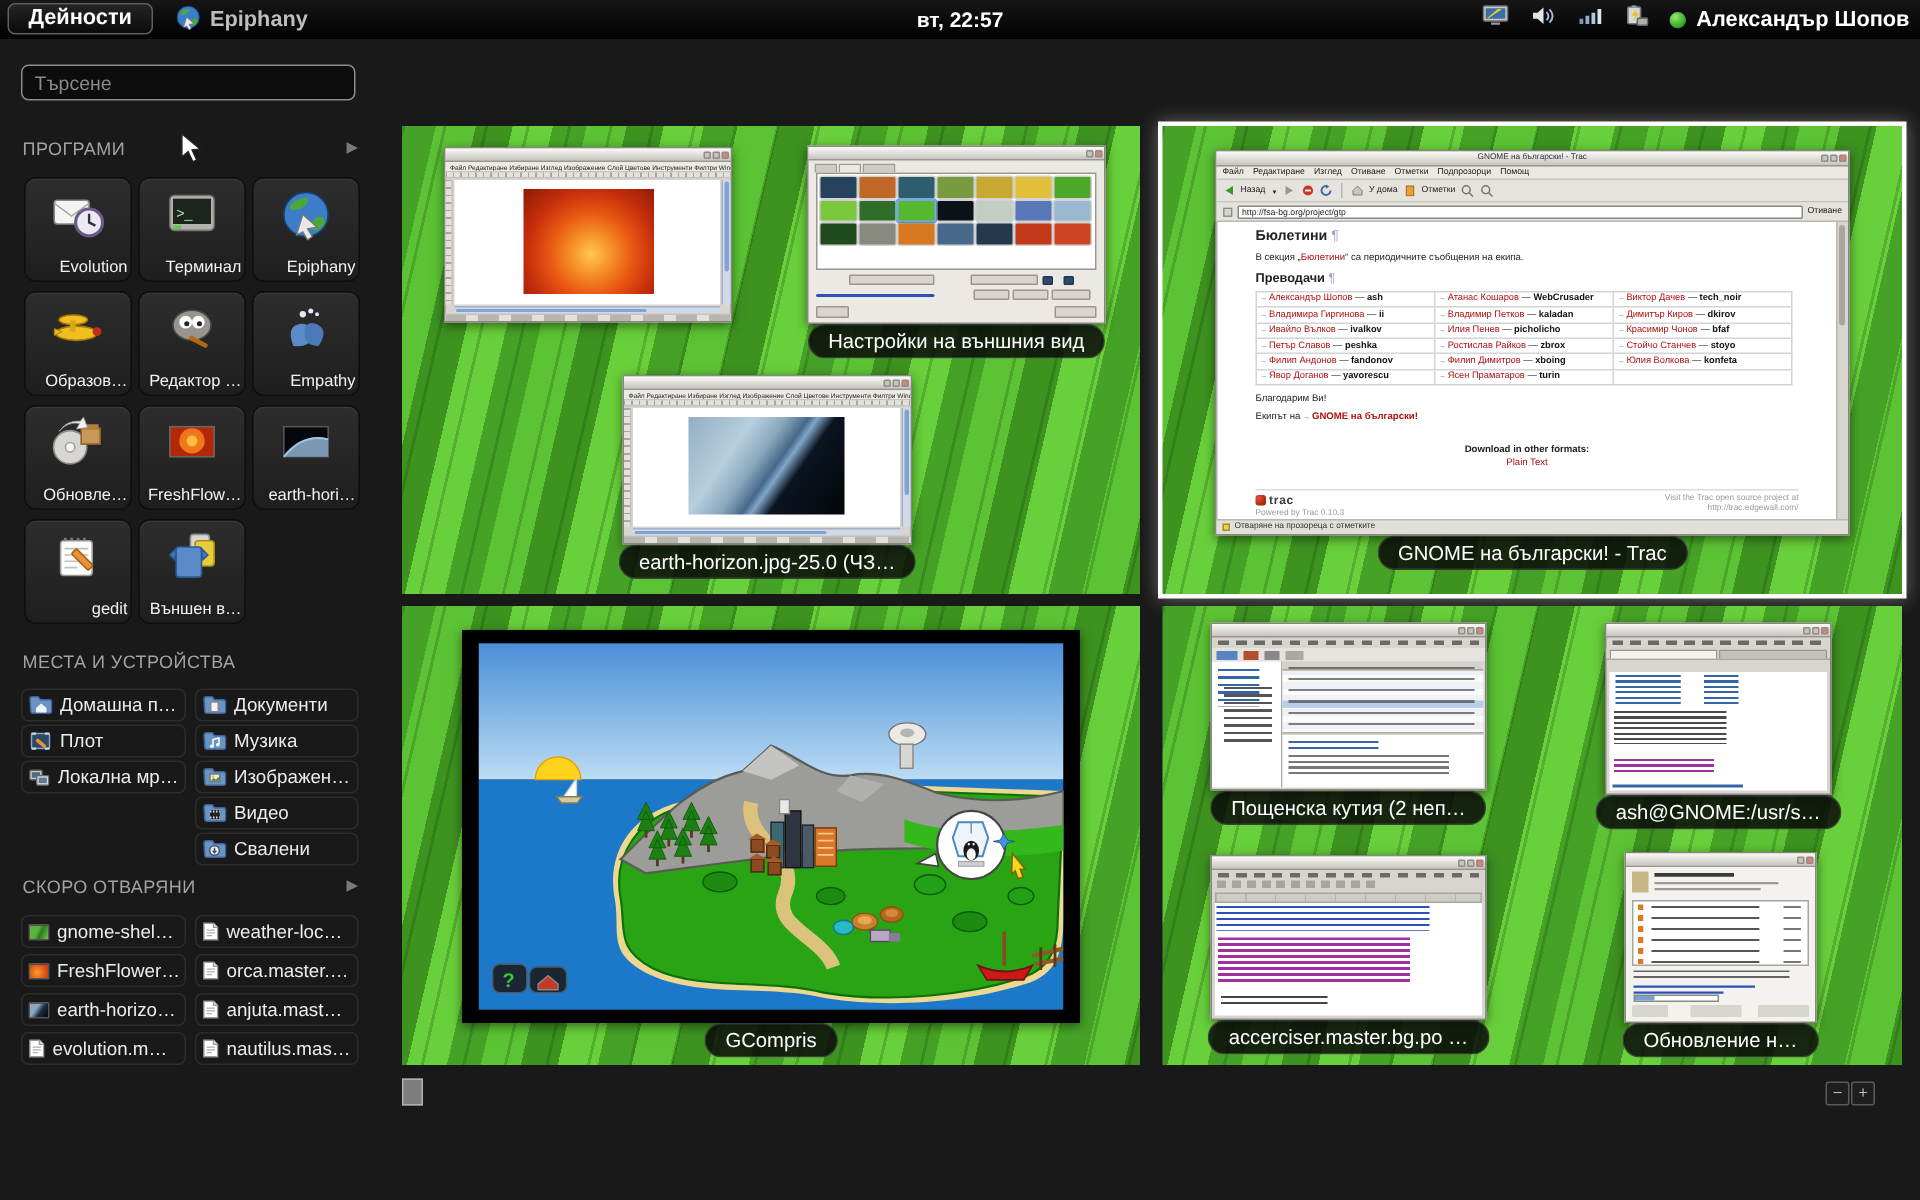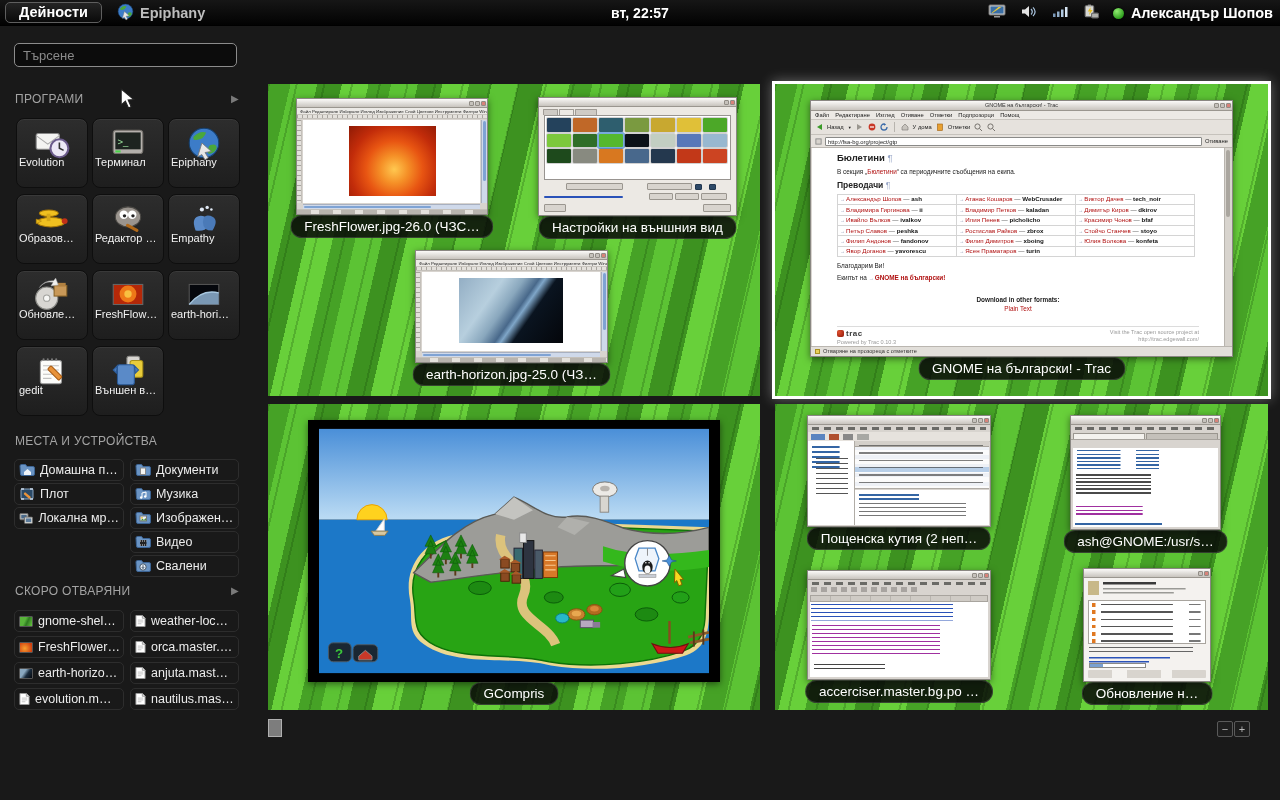--- a/index.html
+++ b/index.html
@@ -15,21 +15,21 @@
 #user{display:flex;align-items:center;gap:7px;color:#fff;font-size:14.5px;font-weight:bold}
 .dotg{width:11px;height:11px;border-radius:50%;background:radial-gradient(circle at 35% 30%,#90ec70,#2a9a1a 75%);box-shadow:0 0 2px #000}
 
 
 #search{position:absolute;left:14px;top:43px;width:223px;height:24px;background:#0c0c0c;border:1px solid #8c8c8c;border-radius:5px;color:#9a9a9a;font-size:13px;padding:0 8px;outline:none}
 #search::placeholder{color:#8a8a8a}
 .sechead{position:absolute;left:15px;color:#a3a3a3;font-size:12px;letter-spacing:.3px;white-space:nowrap}
 .exp{position:absolute;left:231px;color:#7a7a7a;font-size:10px}
 .tile{position:absolute;width:72px;height:70px;border-radius:8px;background:linear-gradient(#2d2d2d,#1e1e1e);border:1px solid #0e0e0e;box-shadow:inset 0 1px 0 rgba(255,255,255,.06);cursor:pointer}
 .tile svg{position:absolute;left:50%;top:5px;transform:translateX(-50%)}
-.tile .lbl{position:absolute;left:2px;right:2px;bottom:19px;text-align:left;color:#f2f2f2;font-size:11px;white-space:nowrap;overflow:hidden}
+.tile .lbl{position:absolute;left:2px;right:2px;bottom:3px;text-align:right;color:#f2f2f2;font-size:11px;white-space:nowrap;overflow:hidden}
 .pitem{position:absolute;height:22px;border:1px solid #2d2d2d;border-radius:5px;display:flex;align-items:center;gap:5px;padding:0 4px;color:#ececec;font-size:12.5px;white-space:nowrap;overflow:hidden;cursor:pointer}
 .pc1{left:14px;width:110px}.pc2{left:130px;width:109px}
 .paper{width:11px;height:14px;flex:0 0 auto}
 .mthumb{width:14px;height:11px;flex:0 0 auto;border:1px solid #555;border-radius:1px}
 .th-green{background:linear-gradient(115deg,#58b43a 40%,#2e7a20 60%,#6ac842)}
 .th-flower{background:radial-gradient(circle at 40% 60%,#f8a030,#d04010 80%)}
 .th-earth{background:linear-gradient(125deg,#8aa8c0 35%,#1a2c3e 60%,#05070c)}
 
 
 #cursor{position:absolute;left:120px;top:88px;z-index:50;pointer-events:none}
@@ -478,21 +478,20 @@
       </div>
     <div class="gmenu">Файл Редактиране Избиране Изглед Изображение Слой Цветове Инструменти Филтри Windows Помощ</div>
     <div class="gruler"></div>
     <div class="glr"></div>
     <div class="gc">
         <div class="img-flower"></div>
       </div>
     <div class="gsr"></div>
     <div class="gsb"></div>
     <div class="gst"></div>
-    <div class="cap">FreshFlower.jpg-26.0 (ЧЗС…</div>
   </div>
   <div class="xwin" id="win-appear" style="left:270px;top:13px;width:199px;height:119px;background:#ece9e4">
     <div class="tbar">
         <div class="wb">
           <i></i>
           <i class="cl"></i>
         </div>
       </div>
     <div class="ap-tabs">
         <i></i>

